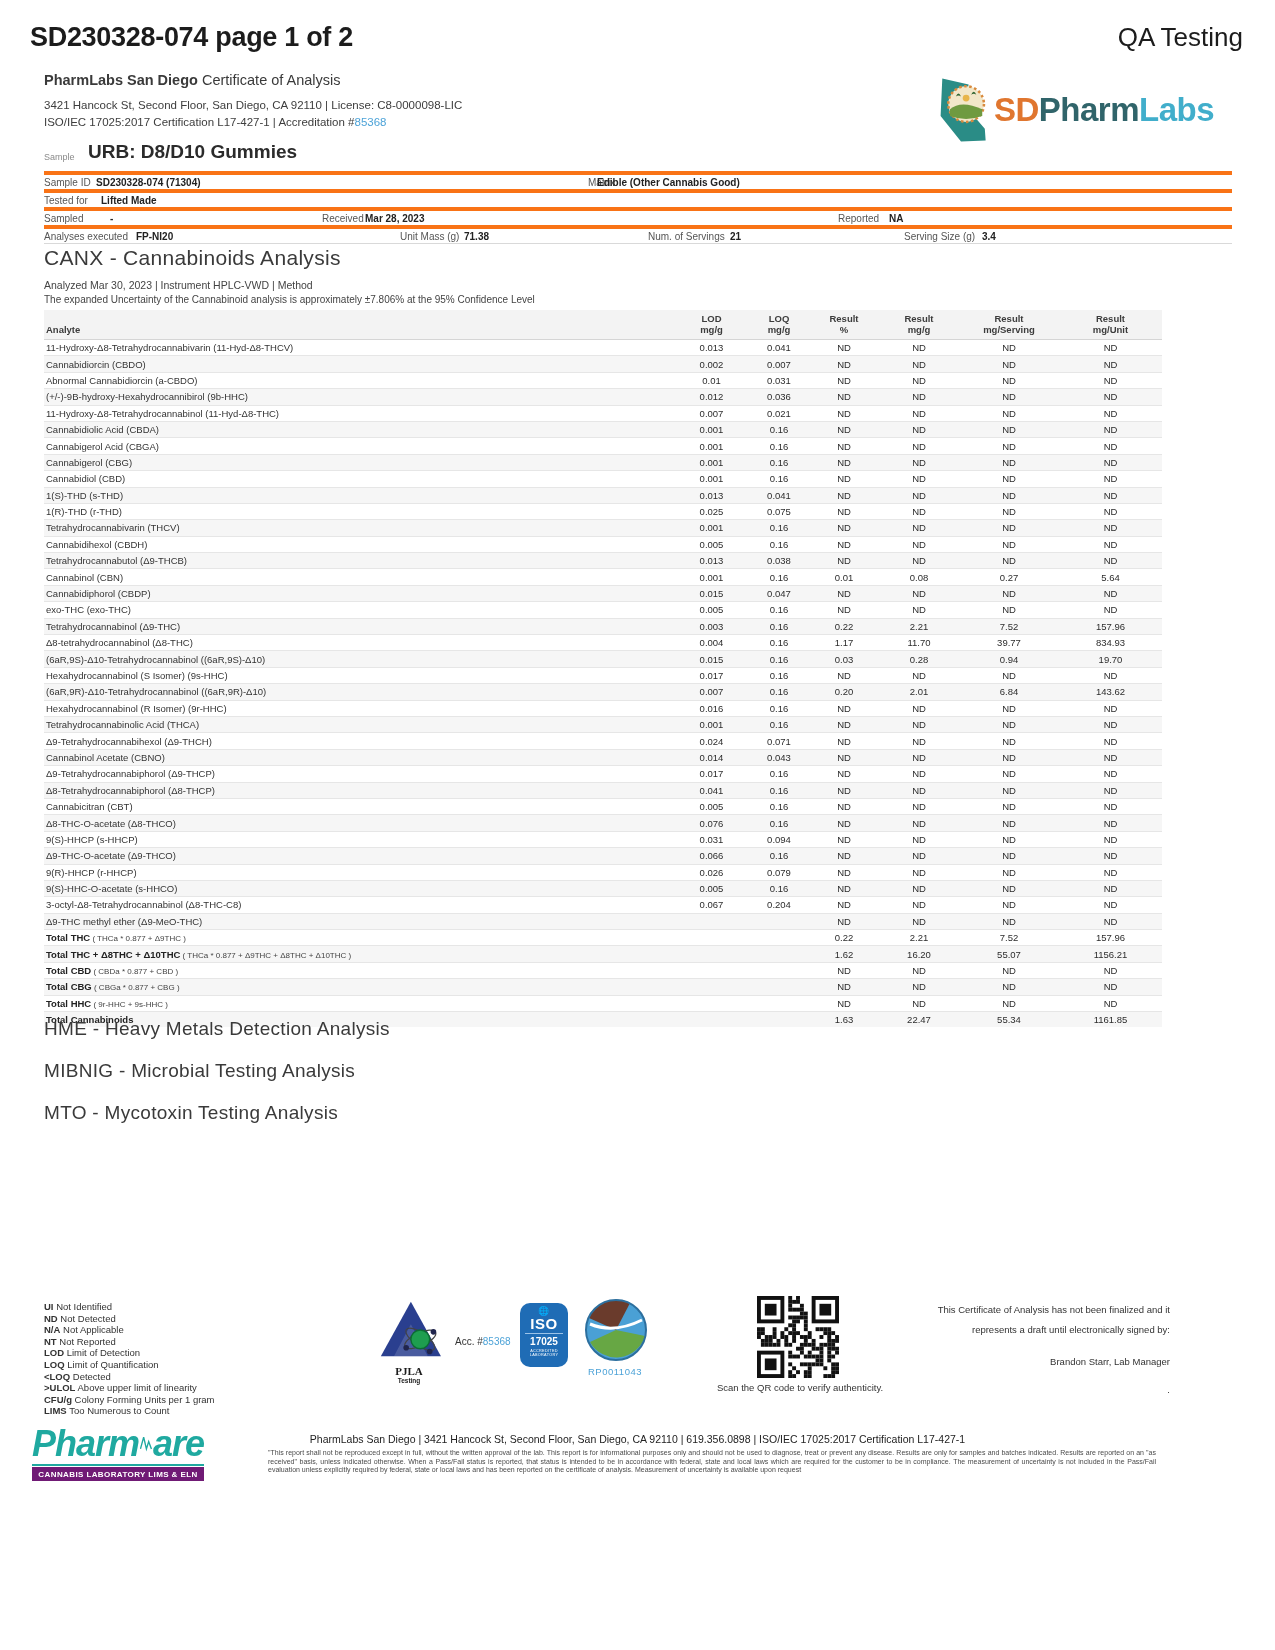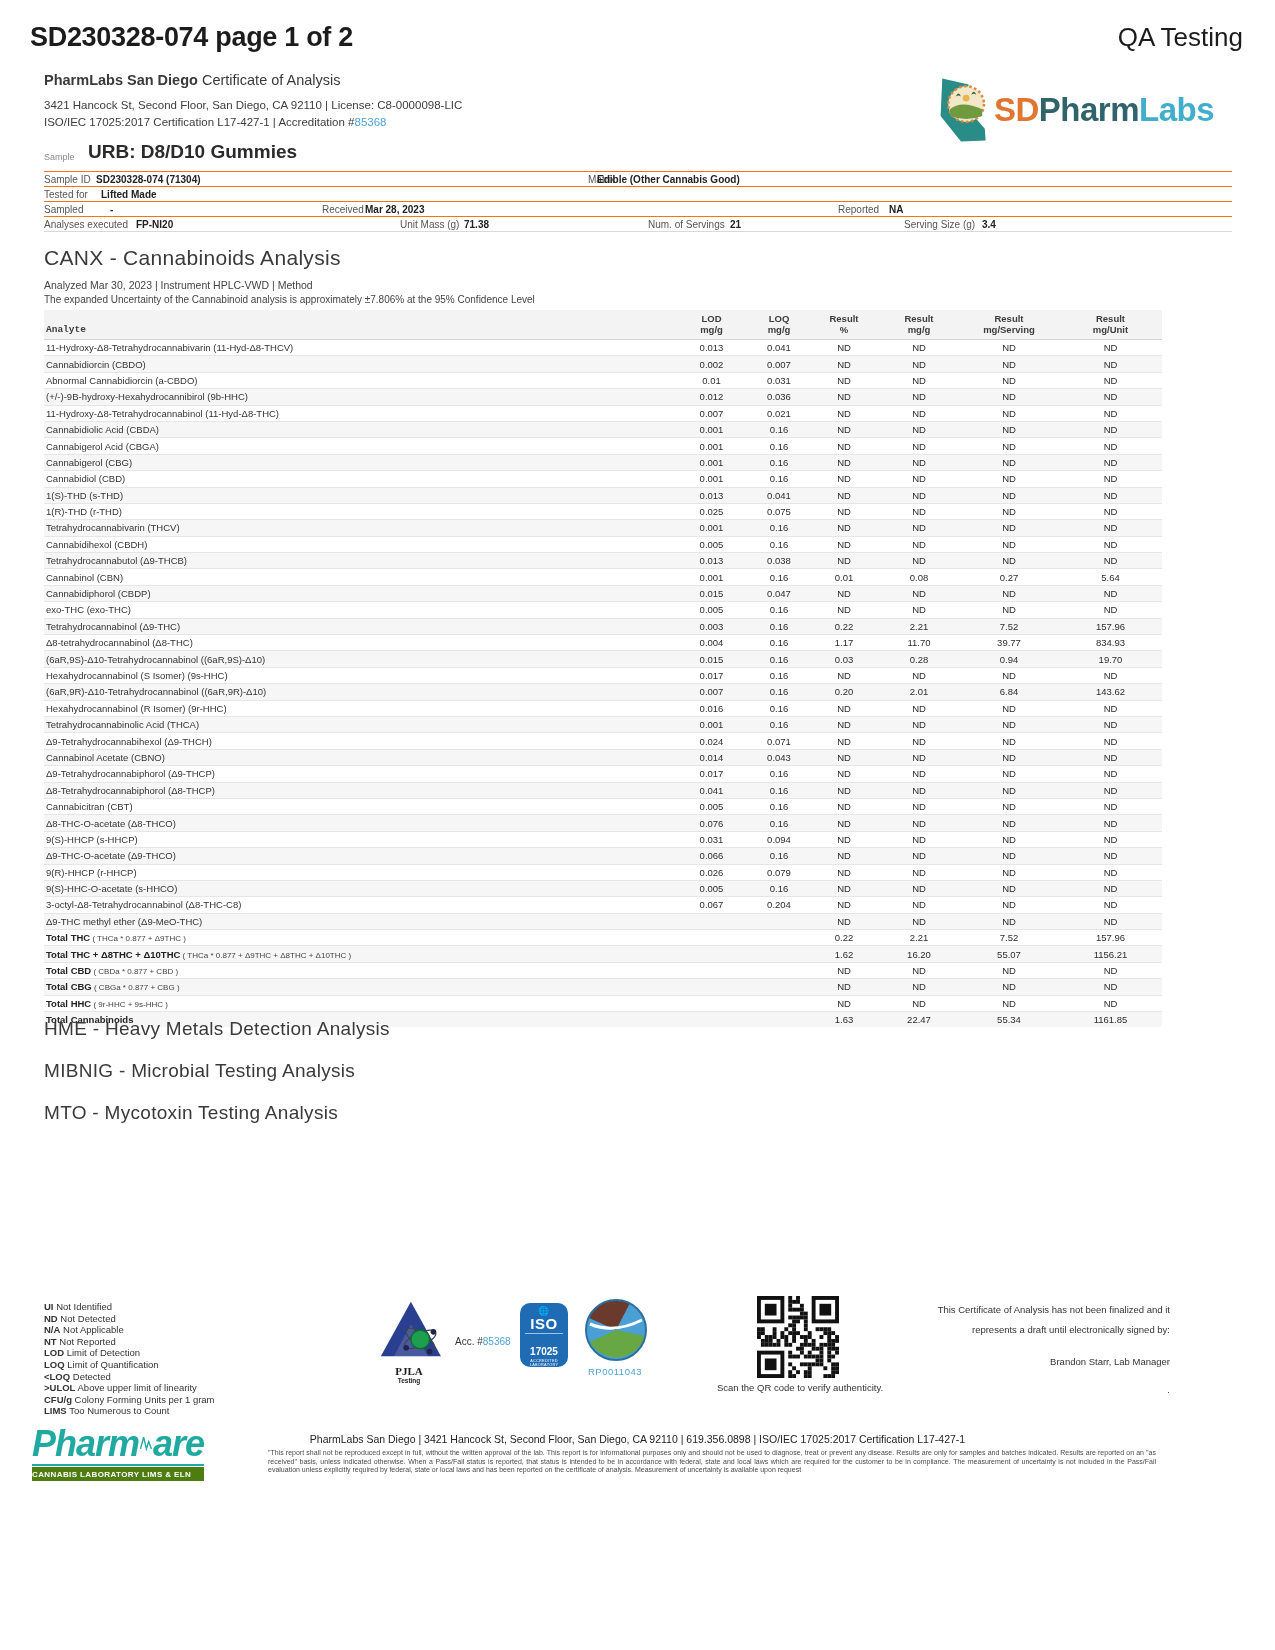--- a/index.html
+++ b/index.html
@@ -20,36 +20,36 @@
   .brand-sd{color:#e0762f;}
   .brand-pharm{color:#30646a;}
   .brand-labs{color:#41aecb;}
 
   
   .sample-label{position:absolute;left:44px;top:152px;font-size:9px;color:#8a8a8a;}
   .sample-name{position:absolute;left:88px;top:141px;font-size:19px;font-weight:700;color:#2b2b2b;}
 
   
   .info-table{position:absolute;left:44px;top:171px;width:1188px;}
-  .info-row{position:relative;height:14px;border-top:1px solid #f97316;font-size:10px;}
+  .info-row{position:relative;height:14px;border-top:4px solid #f97316;font-size:10px;}
   .info-row:last-child{border-bottom:1px solid #d9d9d9;}
   .info-label{position:absolute;top:2px;color:#555;}
   .info-value{position:absolute;top:2px;color:#222;font-weight:600;}
 
   
   .canx-title{position:absolute;left:44px;top:246px;font-size:21px;font-weight:500;color:#3a3a3a;letter-spacing:0.3px;}
   .canx-meta{position:absolute;left:44px;top:279px;font-size:10.5px;color:#444;}
   .canx-unc{position:absolute;left:44px;top:294px;font-size:10px;color:#444;}
 
   table.canx{position:absolute;left:44px;top:310px;width:1118px;border-collapse:collapse;table-layout:fixed;font-size:9.5px;}
   table.canx col.c0{width:630px;} table.canx col.c1{width:75px;} table.canx col.c2{width:60px;}
   table.canx col.c3{width:70px;} table.canx col.c4{width:80px;} table.canx col.c5{width:100px;} table.canx col.c6{width:103px;}
   table.canx thead th{background:#f3f3f3;color:#3c3c3c;font-weight:700;text-align:center;vertical-align:bottom;
       padding:3px 2px 4px;border-bottom:1px solid #d5d5d5;line-height:11px;}
-  table.canx thead th.h-analyte{text-align:left;padding-left:2px;font-family:Liberation Mono, monospace;}
+  table.canx thead th.h-analyte{text-align:left;padding-left:2px;}
   table.canx td{padding:2px 2px;height:11.4px;border-top:1px solid #e6e6e6;text-align:center;color:#2c2c2c;white-space:nowrap;overflow:hidden;}
   table.canx tr:nth-child(even) td{background:#f6f6f6;}
   table.canx td.c-analyte{text-align:left;color:#333;}
   table.canx td .formula{font-size:8px;color:#444;font-weight:400;}
   table.canx tr.total-row td.c-analyte{font-weight:700;color:#222;}
   .val-nd{color:#2a8468;}
   .val-det{color:#4756a3;}
   .val-tot{color:#222;}
 
   
@@ -60,39 +60,39 @@
   .legend b{font-weight:700;}
   .pjla{position:absolute;left:366px;top:1298px;width:86px;text-align:center;}
   .pjla-name{font-family:"Liberation Serif",serif;font-weight:700;font-size:11px;color:#1c1c1c;margin-top:1px;}
   .pjla-sub{font-size:6.5px;font-weight:700;color:#1c1c1c;}
   .acc-no{position:absolute;left:455px;top:1336px;font-size:10px;color:#333;}
   .acc-no .acc-link{color:#4da3d8;}
   .iso-badge{position:absolute;left:520px;top:1303px;width:48px;height:64px;background:#1f6cb5;border-radius:10px;
        color:#fff;text-align:center;padding-top:4px;box-sizing:border-box;}
   .iso-badge .globe{font-size:9px;line-height:9px;}
   .iso-badge .iso-word{font-size:15px;font-weight:800;letter-spacing:0.5px;line-height:15px;}
-  .iso-badge .iso-num{font-size:10px;font-weight:700;border-top:1px solid #9cc3e8;margin:2px 5px 0;padding-top:12px;}
+  .iso-badge .iso-num{font-size:10px;font-weight:700;border-top:1px solid #9cc3e8;margin:2px 5px 0;padding-top:2px;}
   .iso-badge .iso-acc{font-size:3.8px;letter-spacing:0.3px;margin-top:2px;}
   .dea{position:absolute;left:584px;top:1298px;}
   .dea-no{position:absolute;left:588px;top:1366px;font-size:9.5px;color:#4da3d8;letter-spacing:0.5px;}
   .qr{position:absolute;left:757px;top:1296px;width:82px;height:82px;}
   .qr svg{width:100%;height:100%;fill:#111;}
   .qr-caption{position:absolute;left:700px;top:1382px;width:200px;text-align:center;font-size:9.5px;color:#333;}
   .draft{position:absolute;left:905px;top:1300px;width:265px;text-align:right;font-size:9.5px;line-height:20px;color:#333;}
   .draft .signer{margin-top:12px;}
   .draft .dot{margin-top:8px;}
 
   .footer-line{position:absolute;left:0;top:1433px;width:100%;text-align:center;font-size:10.5px;font-weight:500;color:#222;}
   .disclaimer{position:absolute;left:268px;top:1449px;width:888px;font-size:7px;line-height:8.6px;color:#4a4a4a;text-align:justify;}
 
   .pharmware{position:absolute;left:32px;top:1424px;width:172px;}
   .pw-word{font-size:36px;font-weight:700;font-style:italic;color:#1fa9a0;letter-spacing:-1px;line-height:40px;
            border-bottom:2.5px solid #1fa9a0;display:flex;align-items:flex-end;}
   .pw-word svg{margin:0 1px 4px;}
-  .pw-bar{background:#4d7c0f;color:#fff;font-size:8px;font-weight:700;letter-spacing:0.4px;
+  .pw-bar{background:#701a75;color:#fff;font-size:8px;font-weight:700;letter-spacing:0.4px;text-align:center;
           padding:2.5px 0;margin-top:1px;}
 </style>
 </head>
 <body>
 
 <div class="page">
 
   <div class="report-id">SD230328-074 page 1 of 2</div>
   <div class="qa-testing">QA Testing</div>
 

